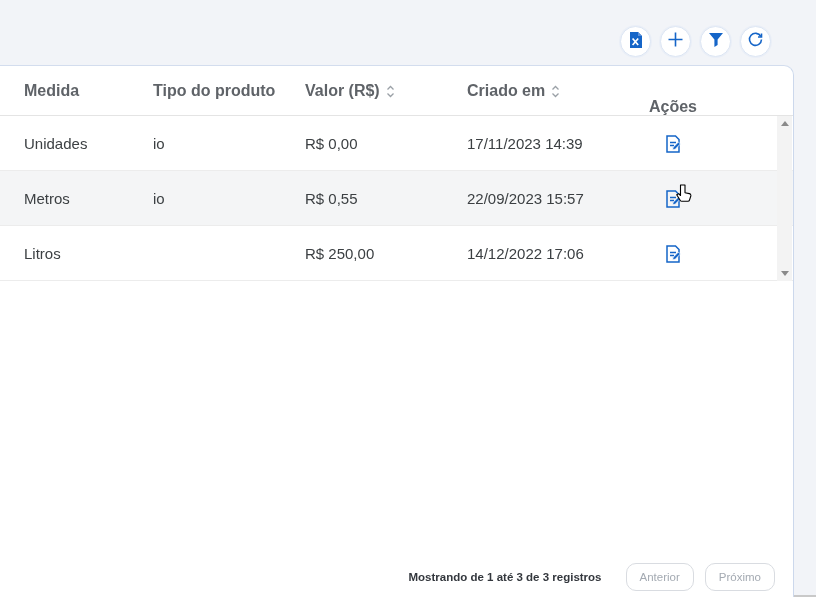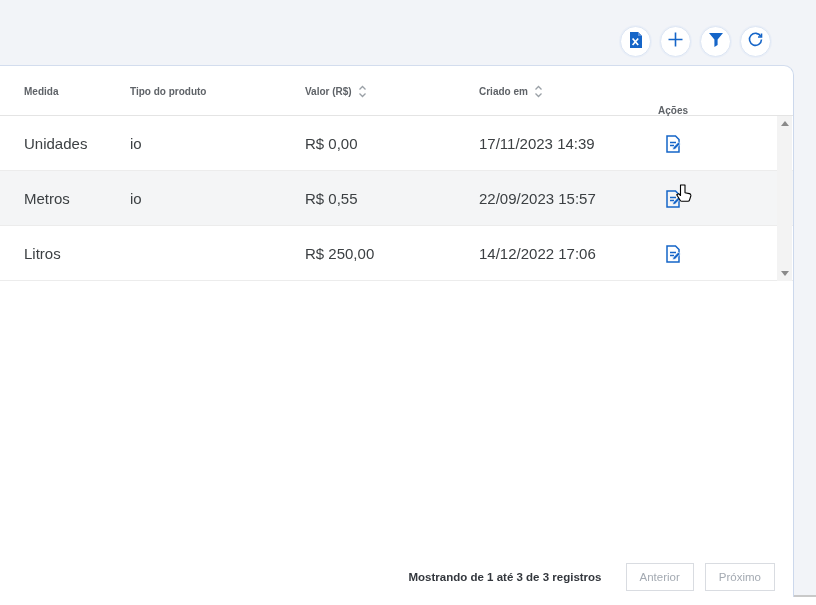--- a/index.html
+++ b/index.html
@@ -34,26 +34,26 @@
     border-right:1px solid #ccd8ec;
     border-radius:0 10px 0 0;
   }
   .thead {
     position:relative; height:50px;
     border-bottom:1px solid #e4e4e4;
   }
   .th {
     position:absolute; top:0; height:50px;
     display:inline-flex; align-items:center; gap:6px;
-    font-size:10px; font-weight:bold; color:#5f6368;
+    font-size:16px; font-weight:bold; color:#5f6368;
   }
   .c1 { left:24px; }
-  .c2 { left:130px; }
+  .c2 { left:153px; }
   .c3 { left:305px; }
-  .c4 { left:479px; }
+  .c4 { left:467px; }
   .c5 { left:640px; width:66px; justify-content:center; text-align:center;align-items:flex-end; }
   .sort-icon { display:inline-flex; flex-direction:column; line-height:0; }
   .rows { position:relative; }
   .row {
     position:relative; height:55px;
     border-bottom:1px solid #ececec;
     background:#ffffff;
   }
   .row.hovered { background:#f4f5f6;padding-left:43px; }
   .td {
@@ -76,21 +76,21 @@
   }
   .tri-up   { width:0; height:0; border-left:4px solid transparent; border-right:4px solid transparent; border-bottom:5px solid #8a8a8a; }
   .tri-down { width:0; height:0; border-left:4px solid transparent; border-right:4px solid transparent; border-top:5px solid #8a8a8a; }
   
   .tfoot {
     position:absolute; right:18px; bottom:6px;
     display:flex; align-items:center; gap:11px;
   }
   .summary { font-size:11.5px; font-weight:bold; color:#33373d; margin-right:13px; }
   .page-btn {
-    background:#ffffff; border:1px solid #d9dce1; border-radius:0;
+    background:#ffffff; border:1px solid #d9dce1; border-radius:10px;
     font-family:"Liberation Sans", sans-serif;
     font-size:11.5px; color:#a4aab2;
     padding:7px 13px; cursor:pointer;
   }
   
   .cursor {
     position:absolute; left:676px; top:184px; pointer-events:none;
   }
 </style>
 </head>

